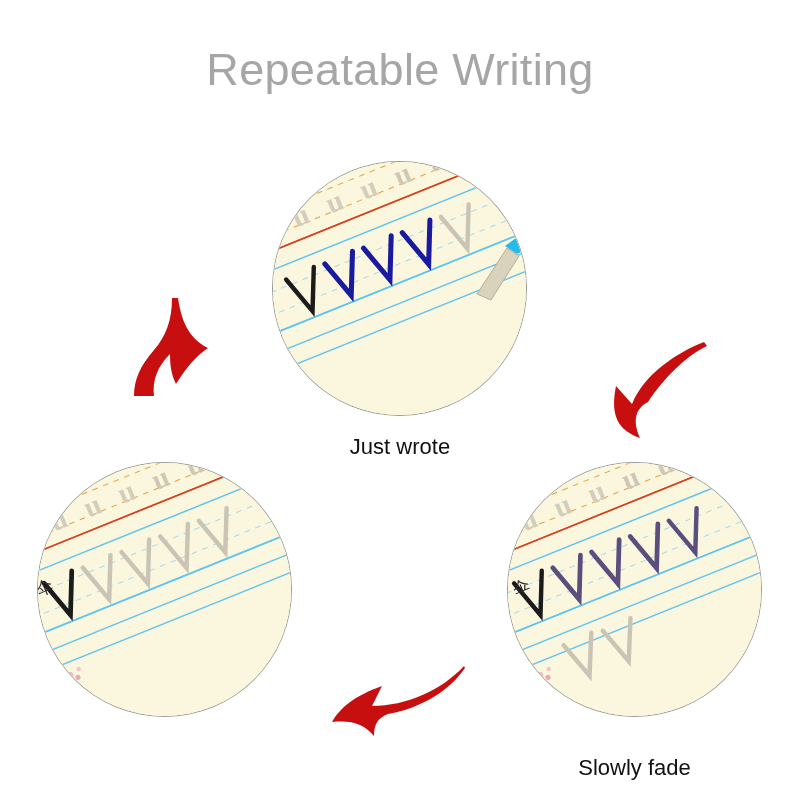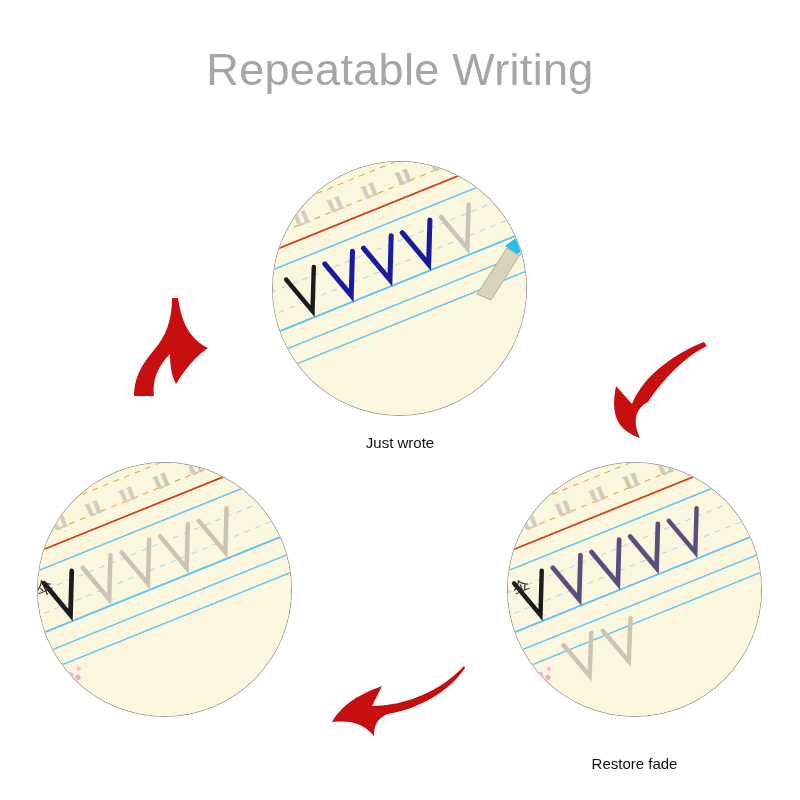--- a/index.html
+++ b/index.html
@@ -38,21 +38,21 @@
   }
   
   .sheet{
     position:absolute;left:-55%;top:-55%;width:210%;height:210%;
     transform-origin:50% 50%;
   }
 
   
   .caption{
     position:absolute;
-    font-size:15px;
+    font-size:22px;
     color:#111111;
     white-space:nowrap;
     font-family:"Liberation Sans",sans-serif;
   }
 
   
   .arrow{position:absolute;}
 
   
   .cn-glyph{
@@ -211,21 +211,21 @@
           <circle cx="-26" cy="304" r="4" fill="#f6cdd6"></circle>
           <circle cx="-6" cy="288" r="3.5" fill="#f3c0cb"></circle>
         </g>
       </g>
     </svg>
     <div class="cn-glyph" style="left:-2px;top:113px;">伞</div>
   </div>
 
   <div class="caption" style="left:0;top:434px;width:800px;text-align:center;">Just wrote</div>
 
-  <div class="caption" style="left:508px;top:755px;width:253px;text-align:center;">Restore fade</div>
+  <div class="caption" style="left:508px;top:755px;width:253px;text-align:center;">Slowly fade</div>
 
 
   <svg class="arrow" style="left:592px;top:338px;width:115px;height:105px;" viewBox="0 0 115 105">
     <path d="M 112 4
              C 86 14, 52 36, 40 66
              L 24 48
              C 18 78, 26 92, 48 100
              C 40 82, 44 70, 56 64
              C 72 40, 94 18, 115 8 Z" fill="#c80f0f"></path>
   </svg>

